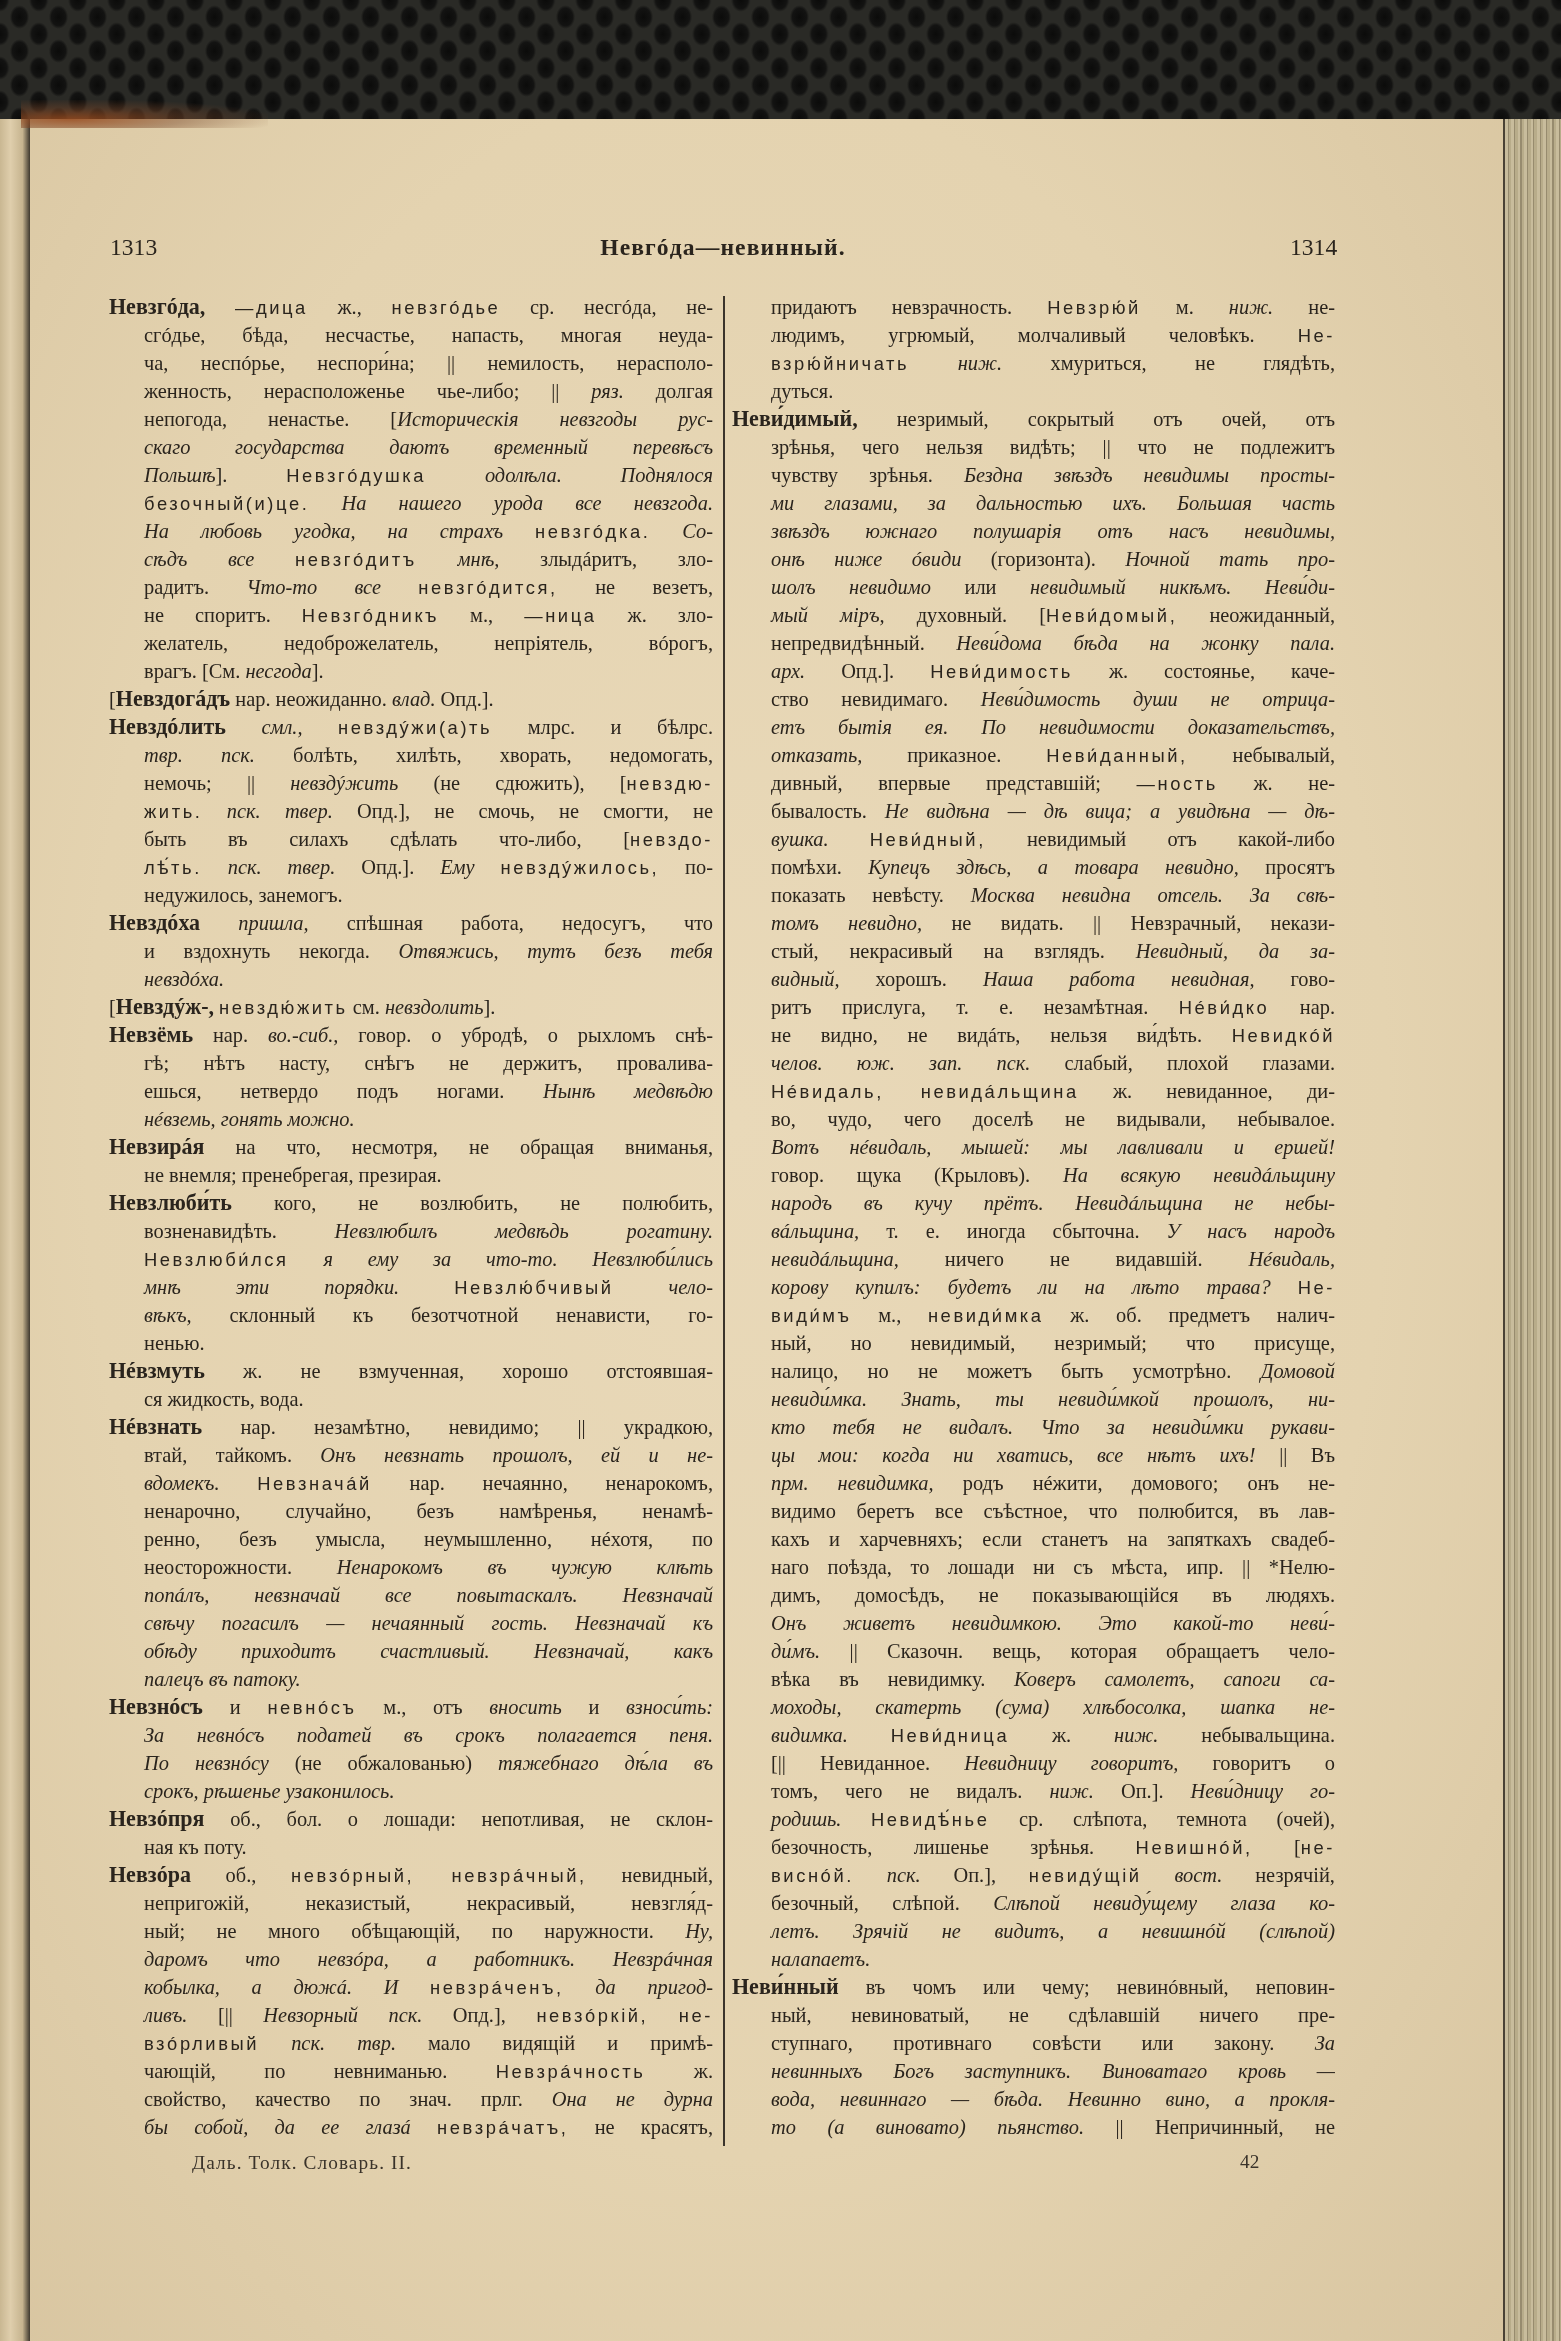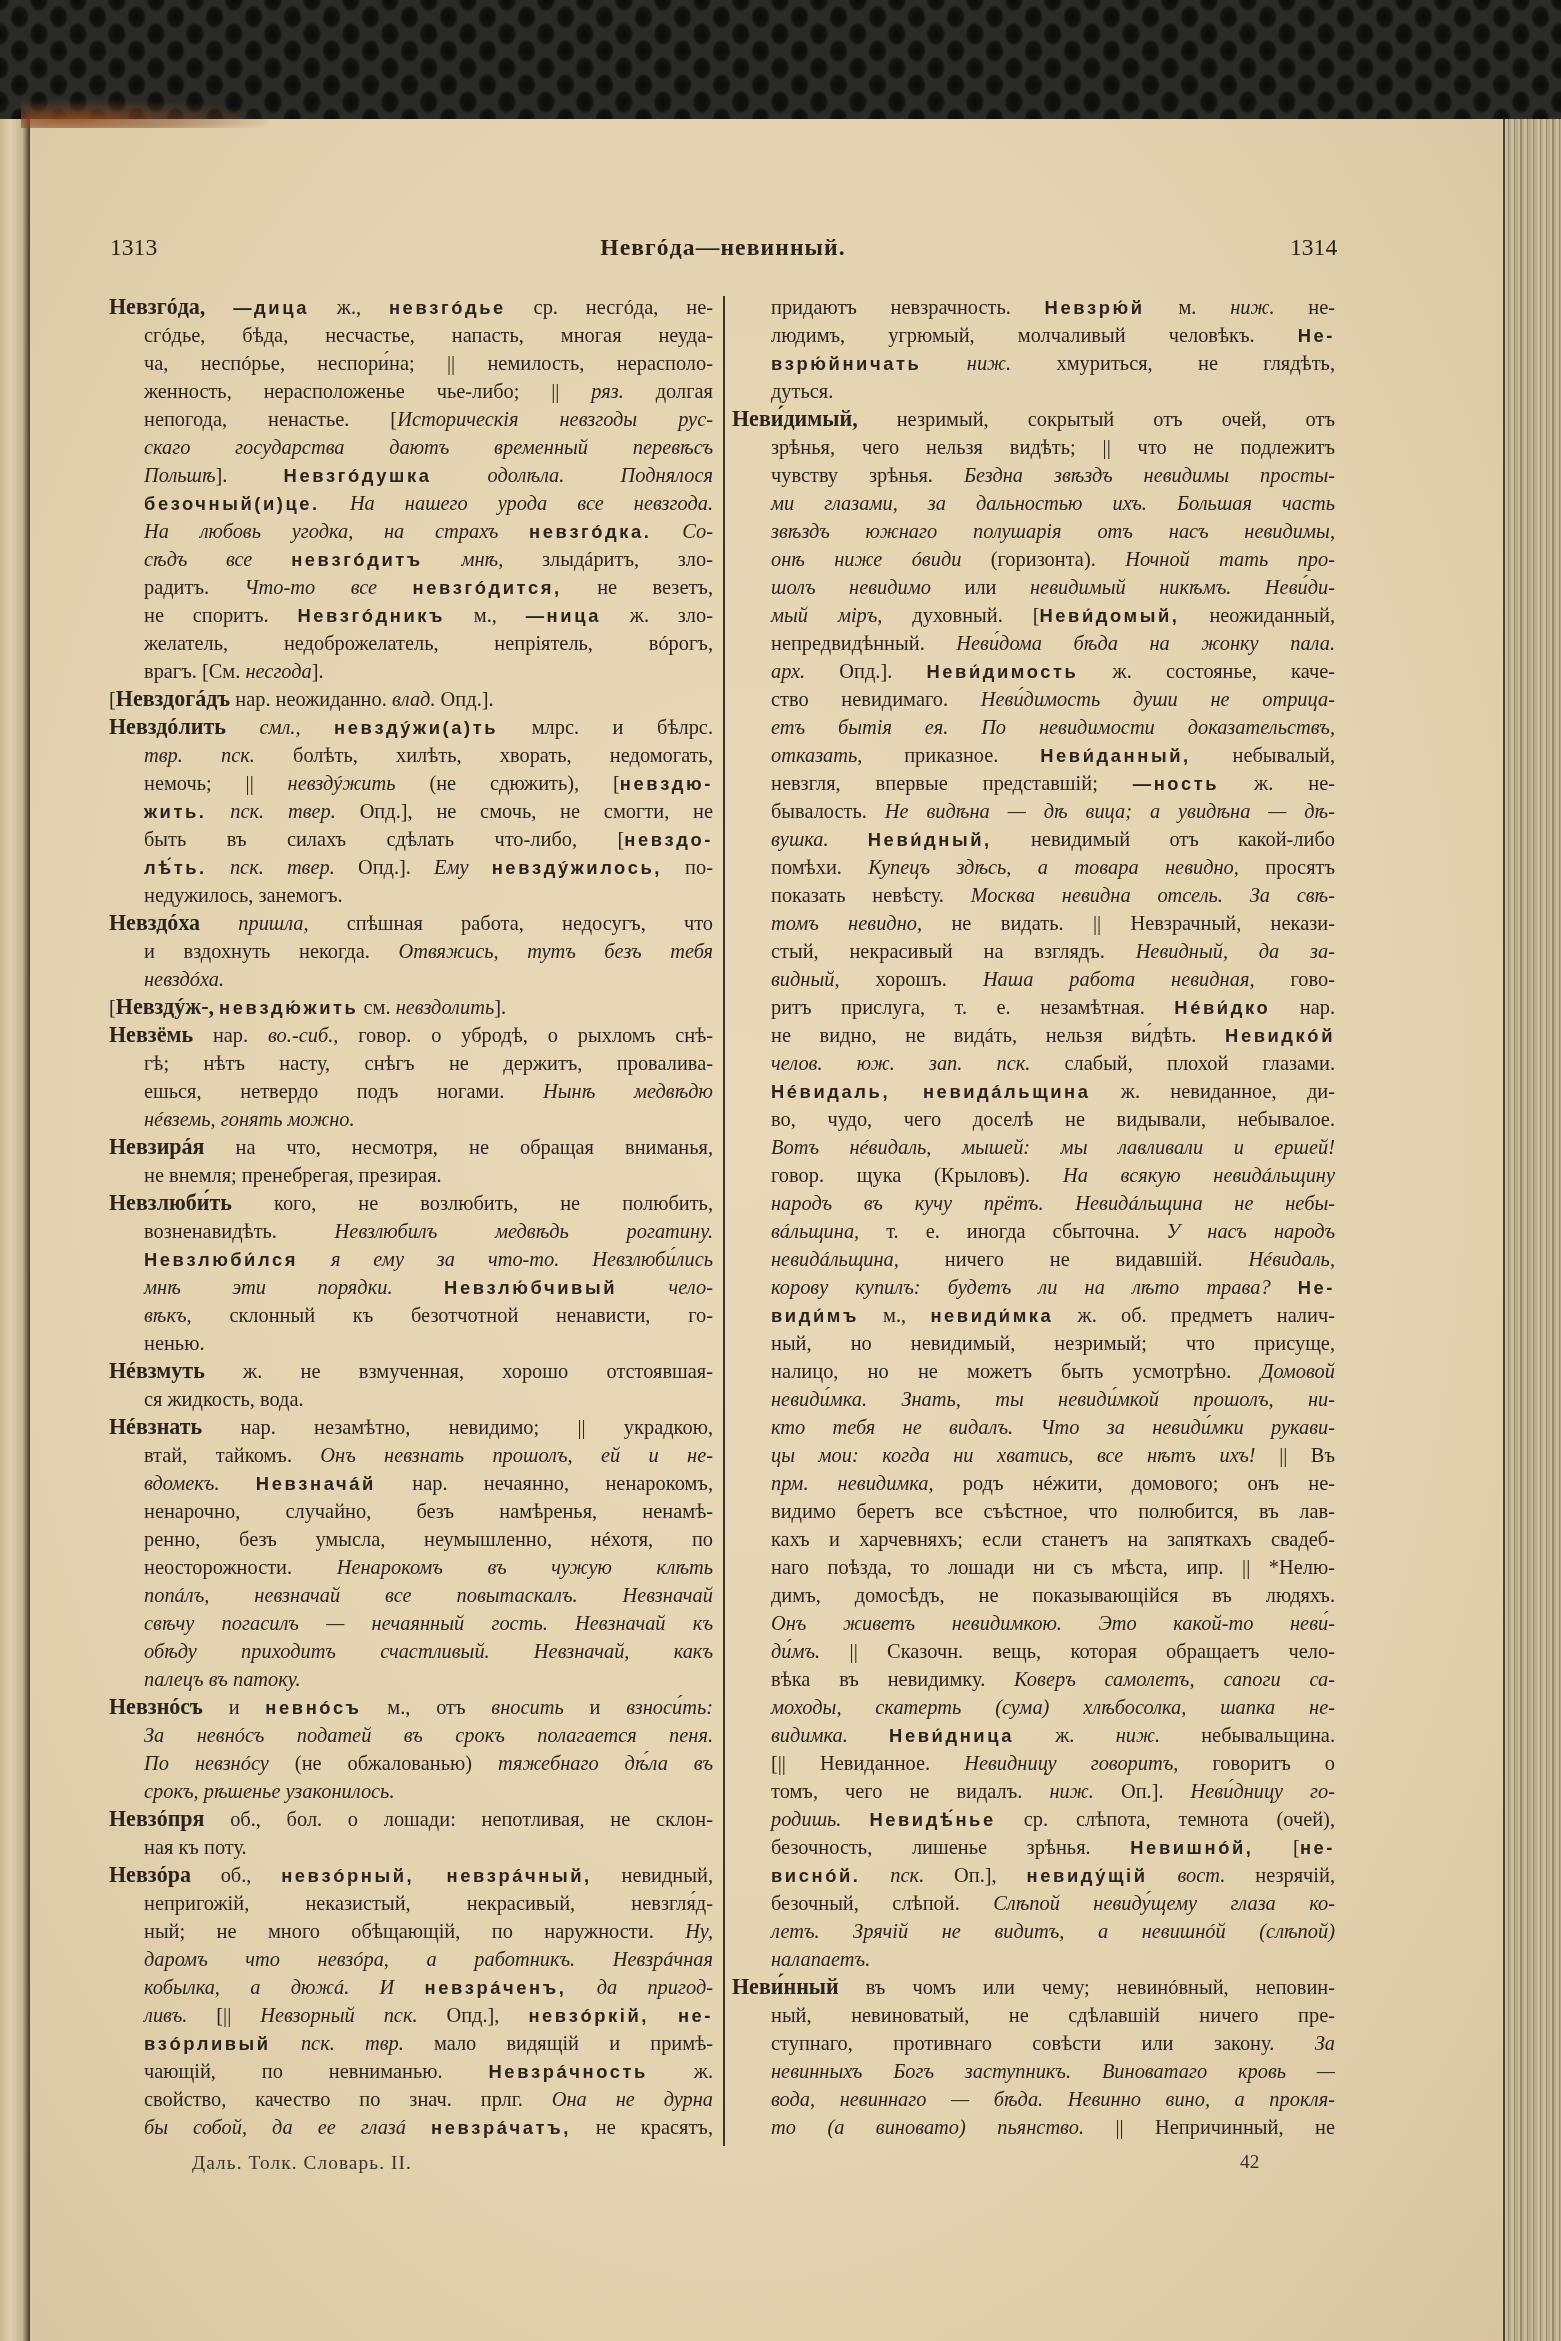--- a/index.html
+++ b/index.html
@@ -48,21 +48,21 @@
     text-align: justify; text-align-last: justify;
     overflow: visible;
   }
   .col-left .line { padding-left: 35px; }
   .col-right .line { padding-left: 39px; }
   .col .line.flush { padding-left: 0; }
   .line.last { text-align-last: left; }
   .s-n { font-style: normal; }
   .s-i { font-style: italic; }
   .s-h { font-weight: bold; font-size: 1.08em; }
-  .s-b { font-family: "Liberation Sans", sans-serif; font-weight: bold; font-size: 0.9em; letter-spacing: 0.14em; }
+  .s-b { font-family: "Liberation Sans", sans-serif; font-weight: normal; font-size: 0.9em; letter-spacing: 0.14em; }
   .footer-sig { position: absolute; left: 192px; top: 2152px; font-size: 19.3px; letter-spacing: 1.1px; white-space: nowrap; color: #3a332a; }
   .footer-num { position: absolute; left: 1240px; top: 2151px; font-size: 19.3px; white-space: nowrap; color: #3a332a; }
 </style>
 </head>
 <body>
 
 <div class="left-strip"></div>
 <div class="page"></div>
 <div class="stain"></div>
 <div class="right-stack"></div>
@@ -181,21 +181,21 @@
       <div class="line"><span class="s-i">ми глазами, за дальностью ихъ. Большая часть</span></div>
       <div class="line"><span class="s-i">звѣздъ южнаго полушарія отъ насъ невидимы,</span></div>
       <div class="line"><span class="s-i">онѣ ниже óвиди</span><span class="s-n"> (горизонта). </span><span class="s-i">Ночной тать про-</span></div>
       <div class="line"><span class="s-i">шолъ невидимо</span><span class="s-n"> или </span><span class="s-i">невидимый никѣмъ. Неви́ди-</span></div>
       <div class="line"><span class="s-i">мый міръ,</span><span class="s-n"> духовный. [</span><span class="s-b">Неви́домый,</span><span class="s-n"> неожиданный,</span></div>
       <div class="line"><span class="s-n">непредвидѣнный. </span><span class="s-i">Неви́дома бѣда на жонку пала.</span></div>
       <div class="line"><span class="s-i">арх.</span><span class="s-n"> Опд.]. </span><span class="s-b">Неви́димость</span><span class="s-n"> ж. состоянье, каче-</span></div>
       <div class="line"><span class="s-n">ство невидимаго. </span><span class="s-i">Неви́димость души не отрица-</span></div>
       <div class="line"><span class="s-i">етъ бытія ея. По невидимости доказательствъ,</span></div>
       <div class="line"><span class="s-i">отказать,</span><span class="s-n"> приказное. </span><span class="s-b">Неви́данный,</span><span class="s-n"> небывалый,</span></div>
-      <div class="line"><span class="s-n">невзгля, впервые представшій; </span><span class="s-b">—ность</span><span class="s-n"> ж. не-</span></div>
+      <div class="line"><span class="s-n">дивный, впервые представшій; </span><span class="s-b">—ность</span><span class="s-n"> ж. не-</span></div>
       <div class="line"><span class="s-n">бывалость. </span><span class="s-i">Не видѣна — дѣ вица; а увидѣна — дѣ-</span></div>
       <div class="line"><span class="s-i">вушка.</span><span class="s-n"> </span><span class="s-b">Неви́дный,</span><span class="s-n"> невидимый отъ какой-либо</span></div>
       <div class="line"><span class="s-n">помѣхи. </span><span class="s-i">Купецъ здѣсь, а товара невидно,</span><span class="s-n"> просятъ</span></div>
       <div class="line"><span class="s-n">показать невѣсту. </span><span class="s-i">Москва невидна отсель. За свѣ-</span></div>
       <div class="line"><span class="s-i">томъ невидно,</span><span class="s-n"> не видать. || Невзрачный, некази-</span></div>
       <div class="line"><span class="s-n">стый, некрасивый на взглядъ. </span><span class="s-i">Невидный, да за-</span></div>
       <div class="line"><span class="s-i">видный,</span><span class="s-n"> хорошъ. </span><span class="s-i">Наша работа невидная,</span><span class="s-n"> гово-</span></div>
       <div class="line"><span class="s-n">ритъ прислуга, т. е. незамѣтная. </span><span class="s-b">Нéви́дко</span><span class="s-n"> нар.</span></div>
       <div class="line"><span class="s-n">не видно, не видáть, нельзя ви́дѣть. </span><span class="s-b">Невидкóй</span></div>
       <div class="line"><span class="s-i">челов. юж. зап. пск.</span><span class="s-n"> слабый, плохой глазами.</span></div>

